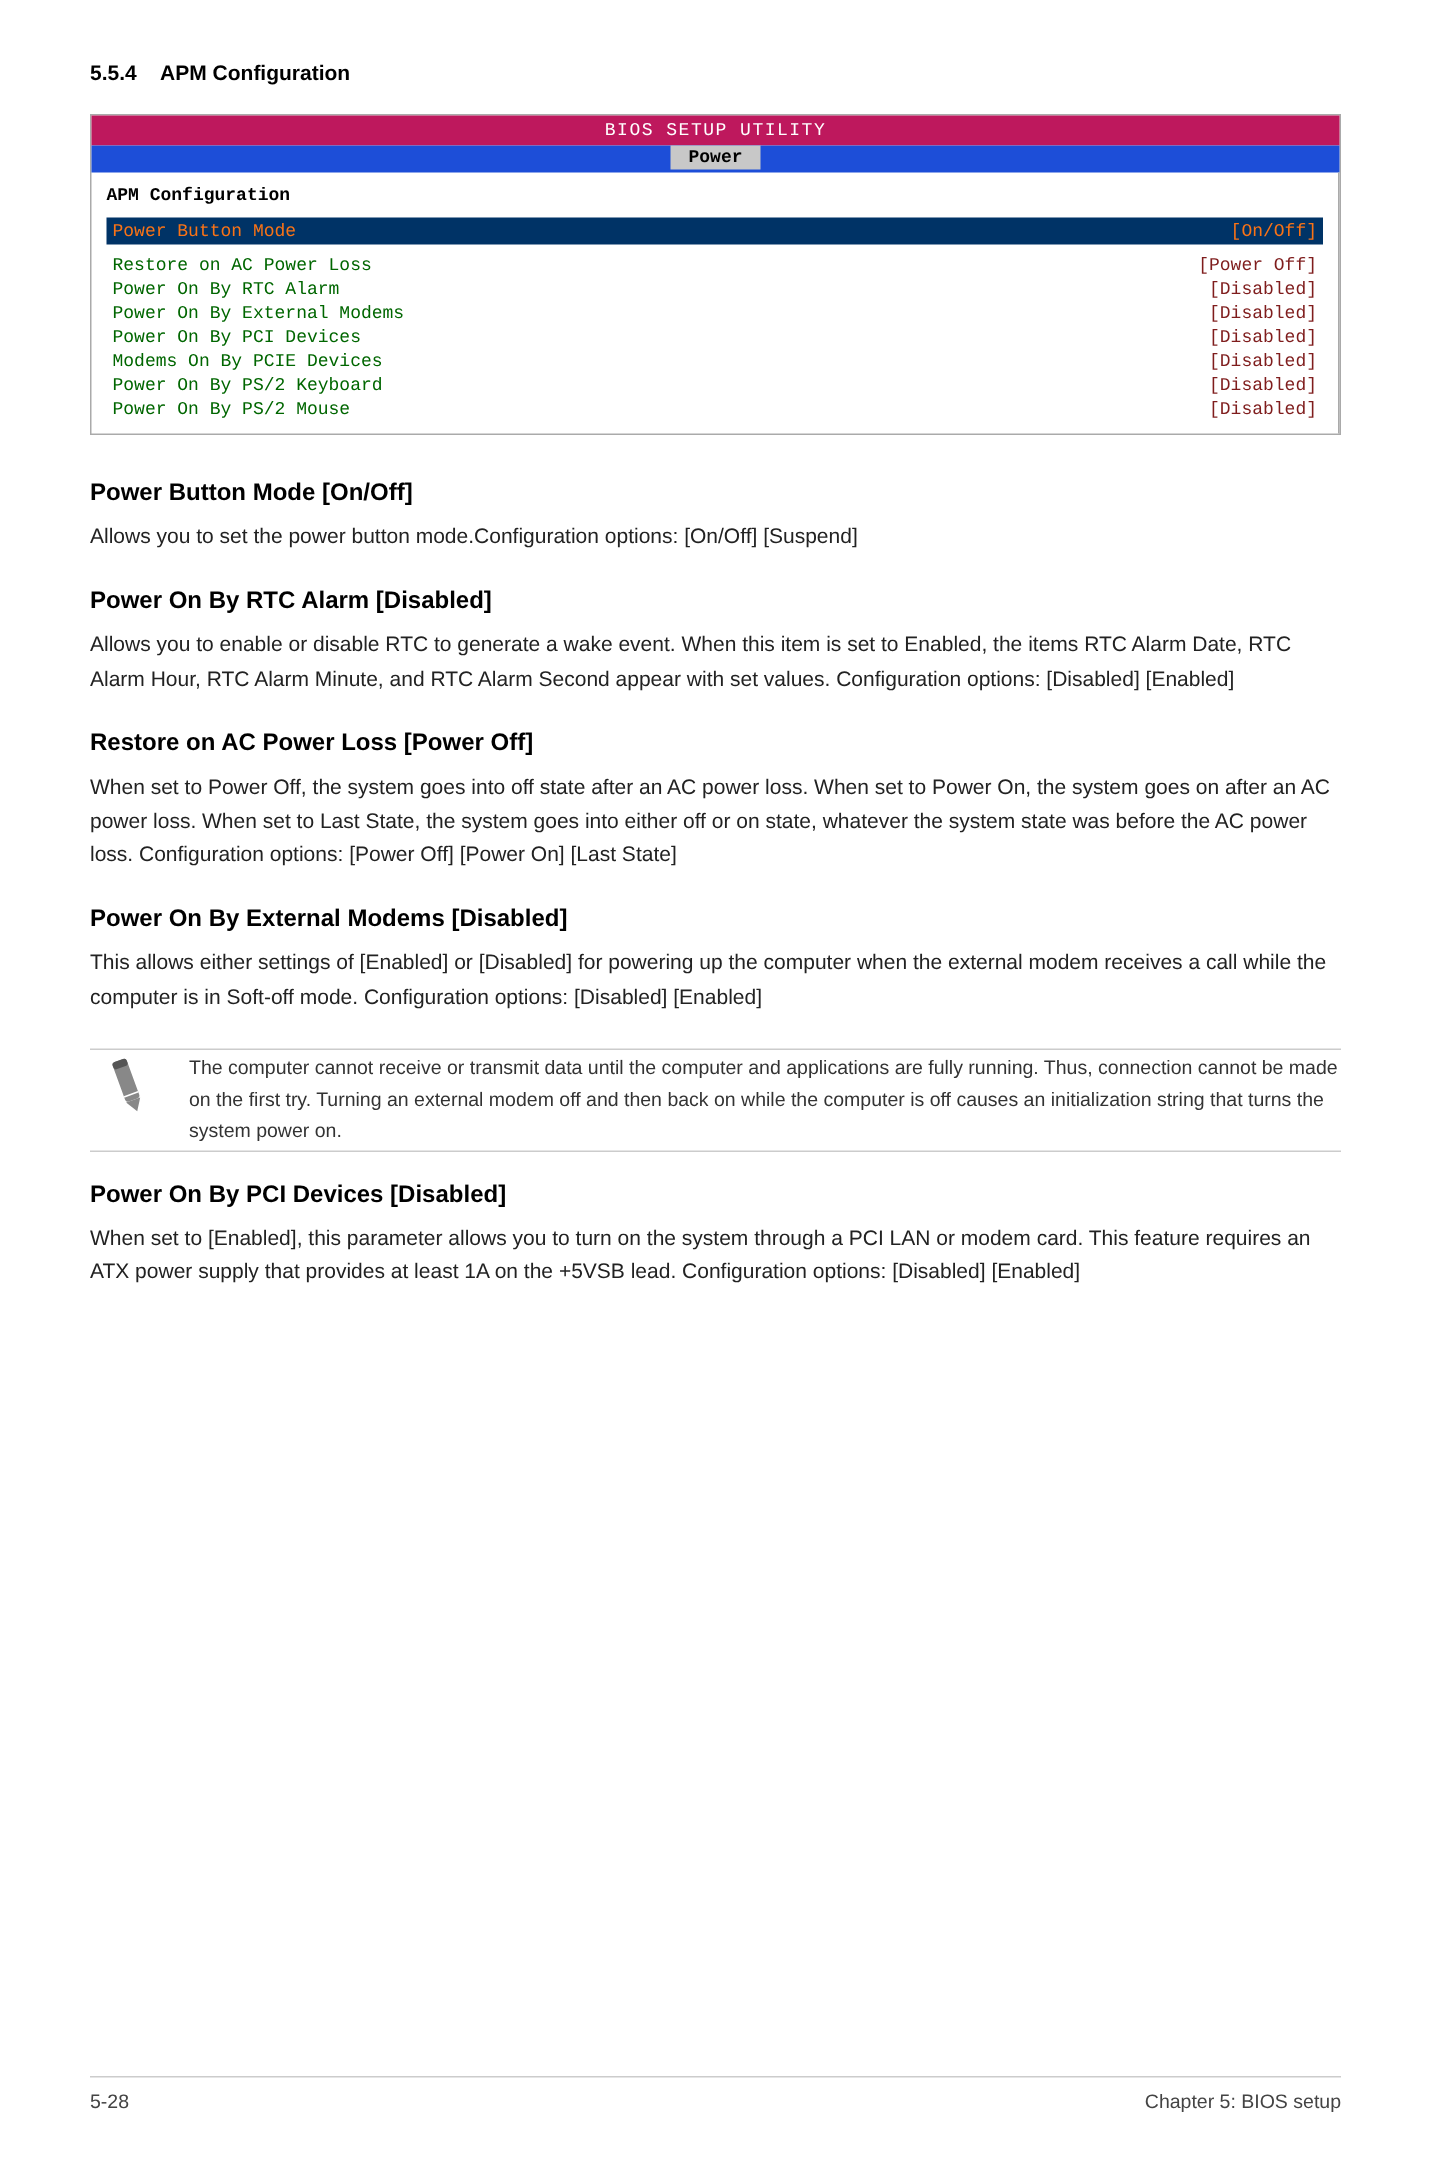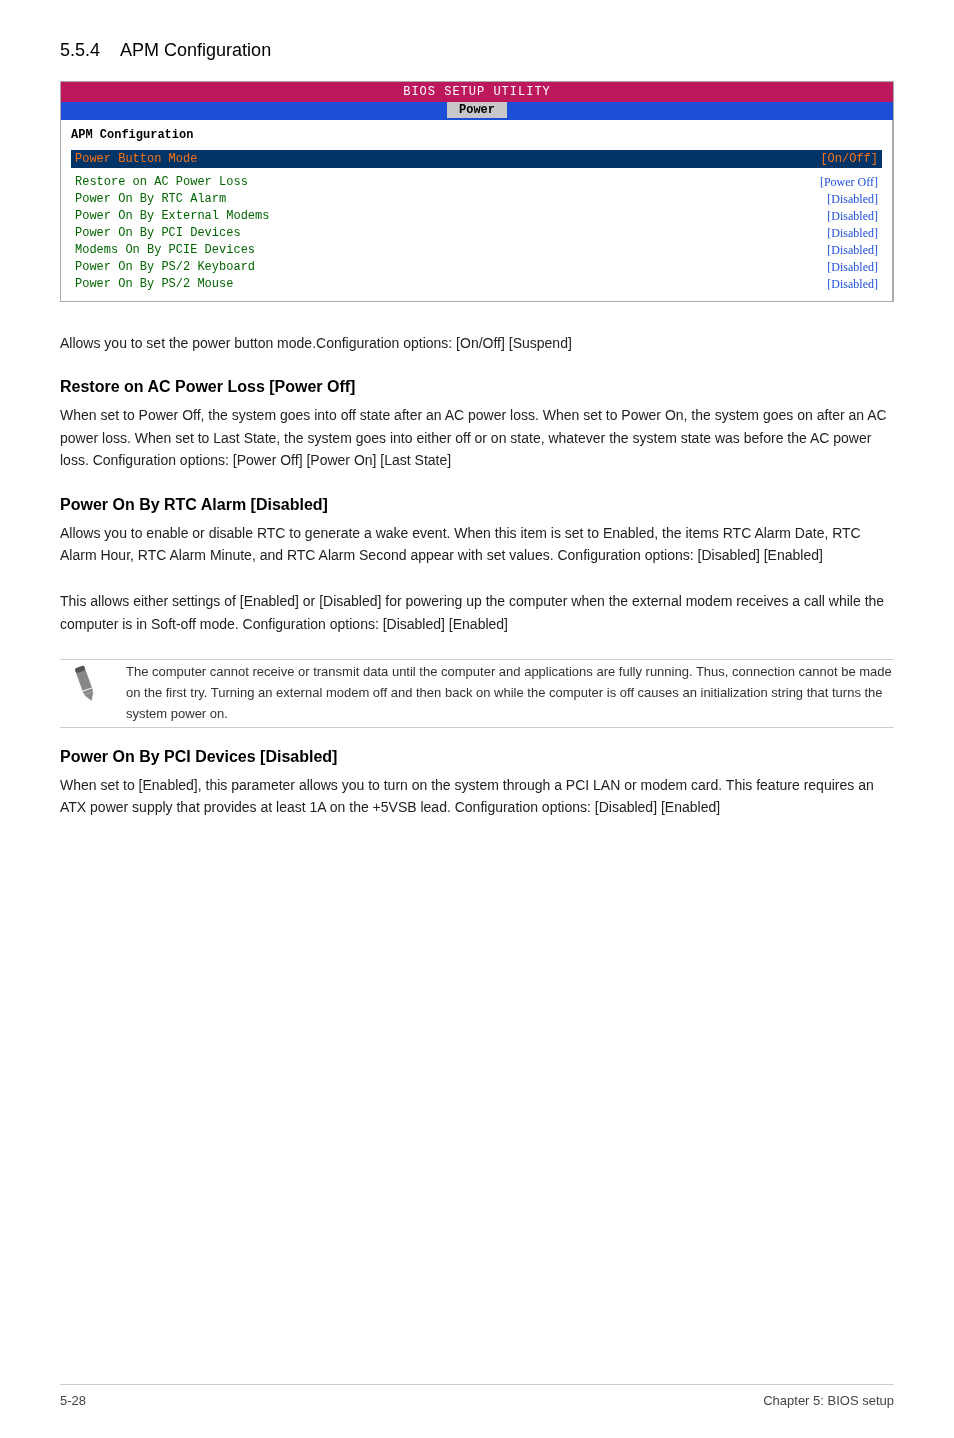--- a/index.html
+++ b/index.html
@@ -8,22 +8,22 @@
       font-family: Arial, Helvetica, sans-serif;
       font-size: 14px;
       color: #000;
       width: 954px;
       min-height: 1438px;
       padding: 40px 60px 60px 60px;
     }
 
     
     .section-heading {
-      font-size: 18px;
-      font-weight: normal;
+      font-size: 14px;
+      font-weight: bold;
       margin-bottom: 20px;
     }
 
     
     .bios-box {
       border: 1px solid #aaa;
       background: #fff;
       margin-bottom: 30px;
       font-family: 'Courier New', Courier, monospace;
       font-size: 12px;
@@ -78,21 +78,21 @@
       padding: 2px 4px;
       margin-bottom: 6px;
     }
     .bios-row {
       display: flex;
       justify-content: space-between;
       padding: 1px 4px;
       color: #006600;
     }
     .bios-row-label { }
-    .bios-row-value { color: #1d4ed8; font-family: Liberation Serif, serif; }
+    .bios-row-value { color: #7f1d1d; }
 
     
     .subsection {
       margin-bottom: 24px;
     }
     .subsection-heading {
       font-size: 16px;
       font-weight: bold;
       margin-bottom: 8px;
     }
@@ -191,31 +191,33 @@
             <span class="bios-row-label">Power On By PS/2 Mouse</span>
             <span class="bios-row-value">[Disabled]</span>
           </div>
         </div>
     </div>
   </div>
 </div>
 
 <div id="subsections-container">
     <div class="subsection">
+      <div class="subsection-heading">Power Button Mode [On/Off]</div>
       <div class="subsection-body">Allows you to set the power button mode.Configuration options: [On/Off] [Suspend]</div>
+    </div>
+    <div class="subsection">
+      <div class="subsection-heading">Power On By RTC Alarm [Disabled]</div>
+      <div class="subsection-body">Allows you to enable or disable RTC to generate a wake event. When this item is set to Enabled, the items RTC Alarm Date, RTC Alarm Hour, RTC Alarm Minute, and RTC Alarm Second appear with set values. Configuration options: [Disabled] [Enabled]</div>
     </div>
     <div class="subsection">
       <div class="subsection-heading">Restore on AC Power Loss [Power Off]</div>
       <div class="subsection-body">When set to Power Off, the system goes into off state after an AC power loss. When set to Power On, the system goes on after an AC power loss. When set to Last State, the system goes into either off or on state, whatever the system state was before the AC power loss. Configuration options: [Power Off] [Power On] [Last State]</div>
     </div>
     <div class="subsection">
-      <div class="subsection-heading">Power On By RTC Alarm [Disabled]</div>
-      <div class="subsection-body">Allows you to enable or disable RTC to generate a wake event. When this item is set to Enabled, the items RTC Alarm Date, RTC Alarm Hour, RTC Alarm Minute, and RTC Alarm Second appear with set values. Configuration options: [Disabled] [Enabled]</div>
-    </div>
-    <div class="subsection">
+      <div class="subsection-heading">Power On By External Modems [Disabled]</div>
       <div class="subsection-body">This allows either settings of [Enabled] or [Disabled] for powering up the computer when the external modem receives a call while the computer is in Soft-off mode. Configuration options: [Disabled] [Enabled]</div>
     </div>
     <div class="note-box">
       <div class="note-icon">
         <svg width="36" height="42" viewBox="0 0 36 42">
       <g transform="rotate(-20, 18, 21)">
         <rect x="13" y="4" width="10" height="28" rx="2" fill="#888"></rect>
         <polygon points="13,32 23,32 18,40" fill="#888"></polygon>
         <rect x="13" y="4" width="10" height="5" rx="2" fill="#555"></rect>
         <line x1="13" y1="28" x2="23" y2="28" stroke="#fff" stroke-width="1"></line>

